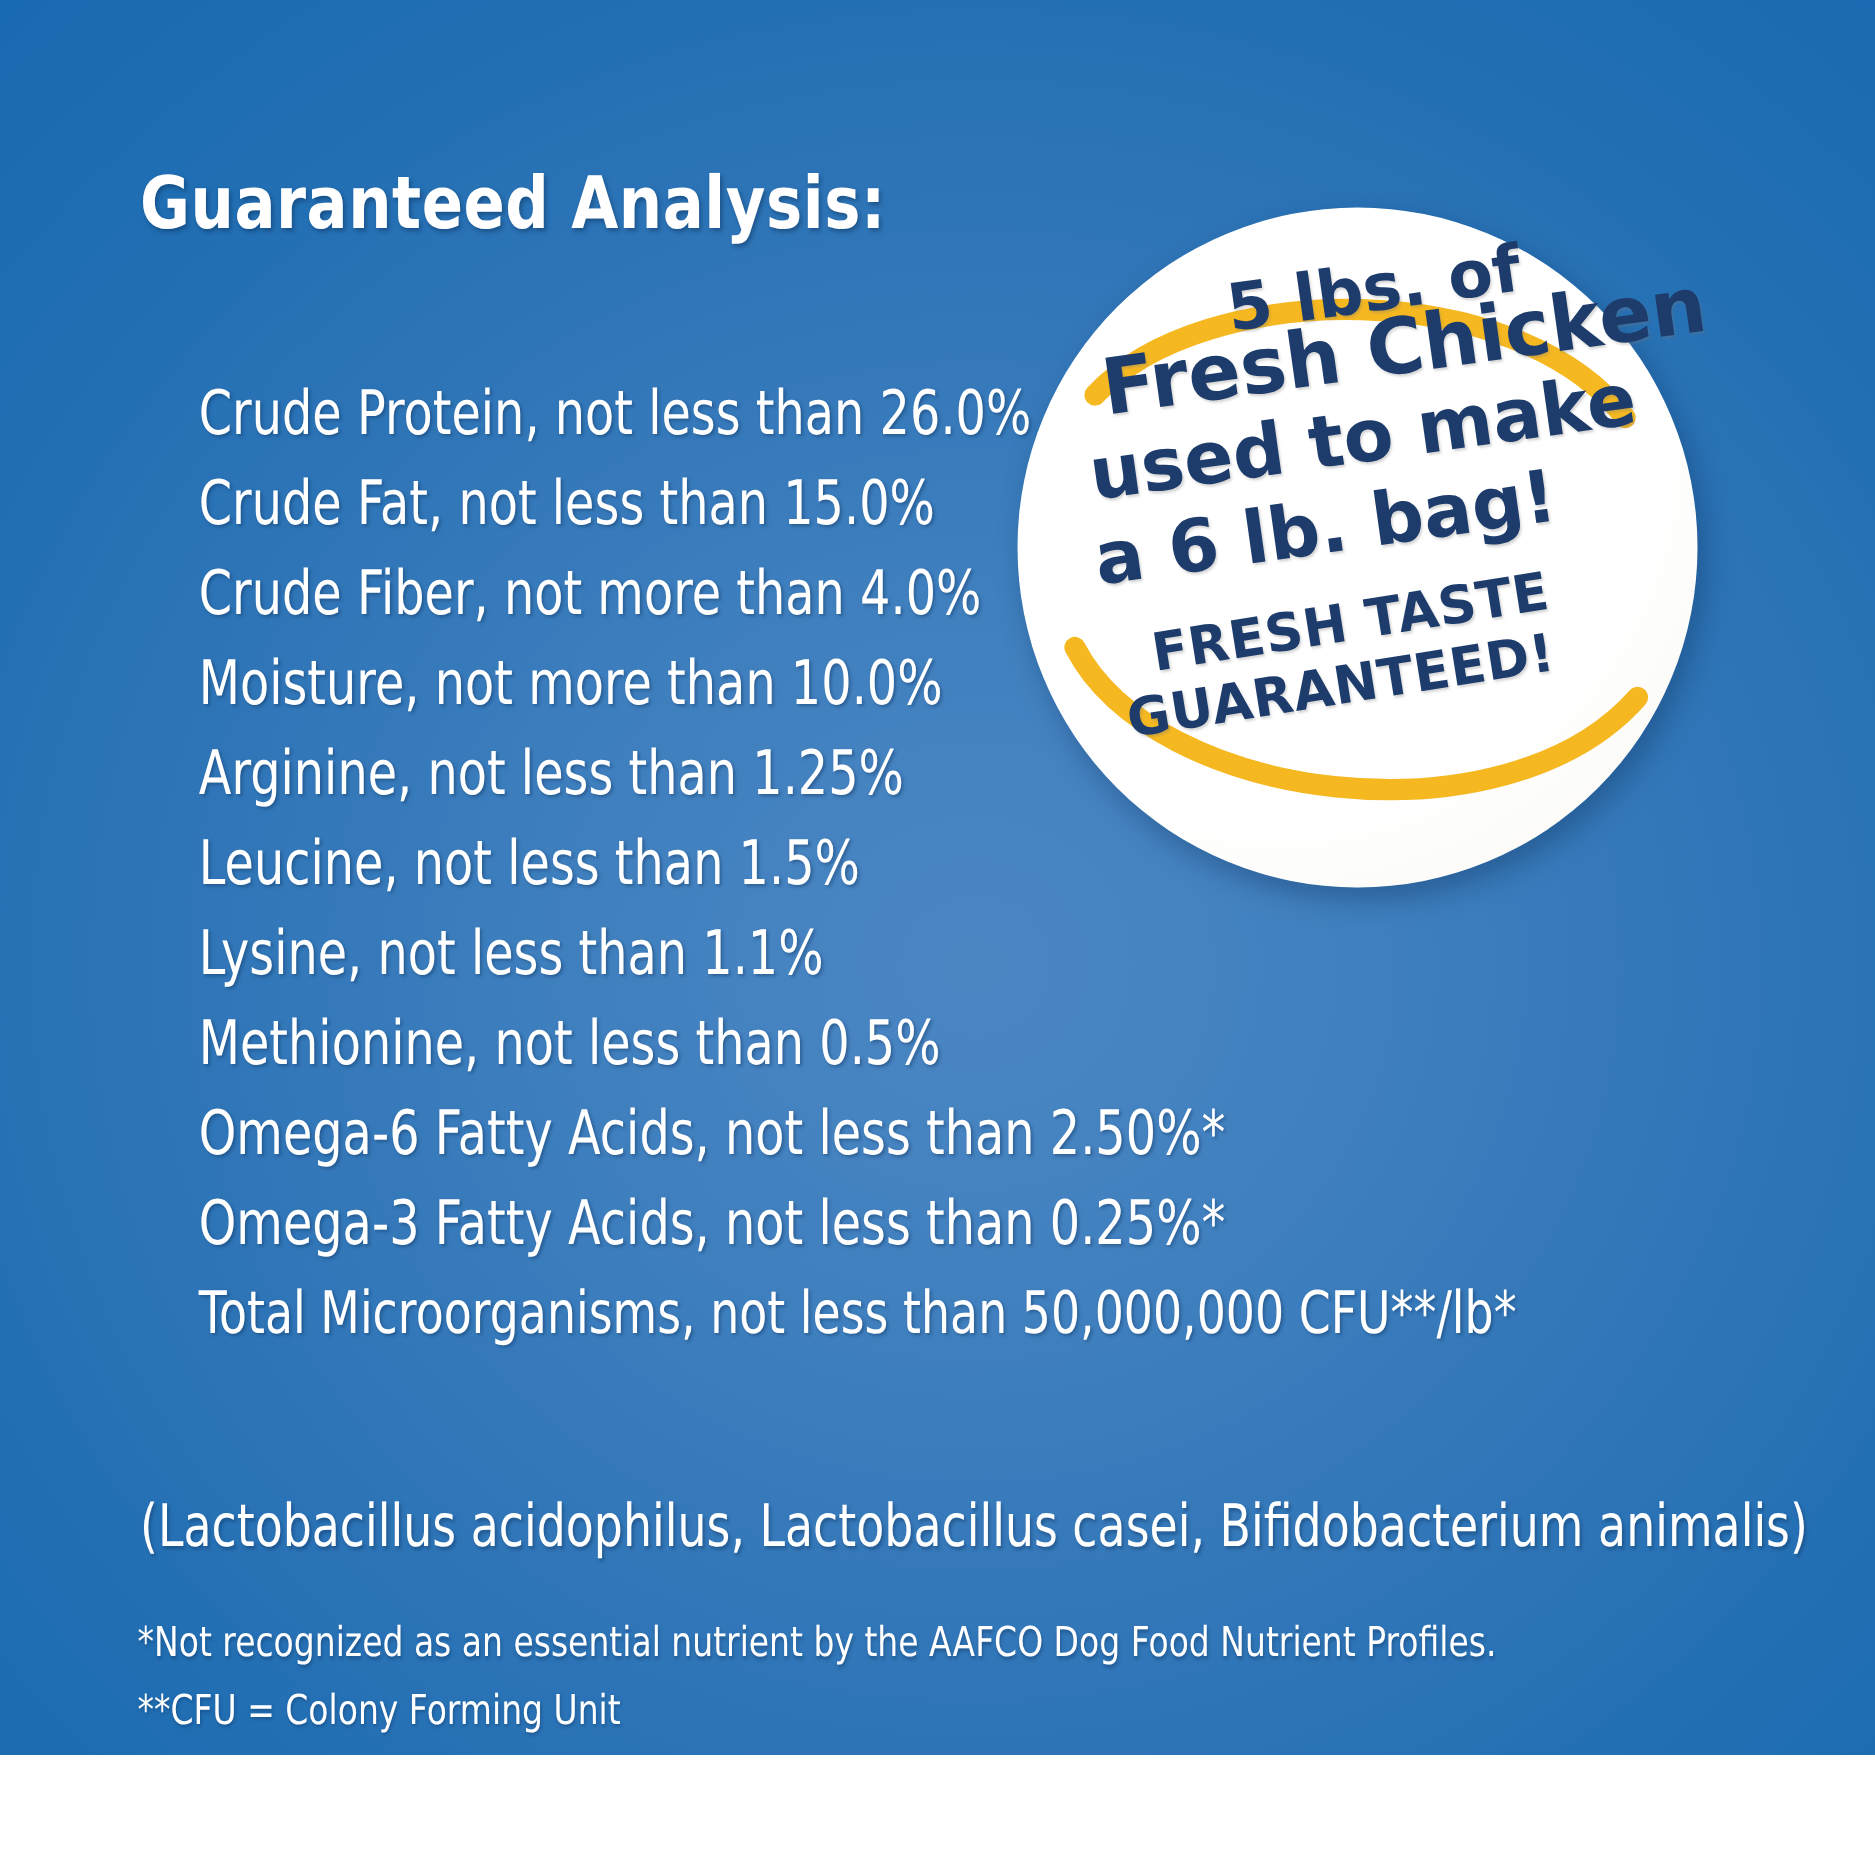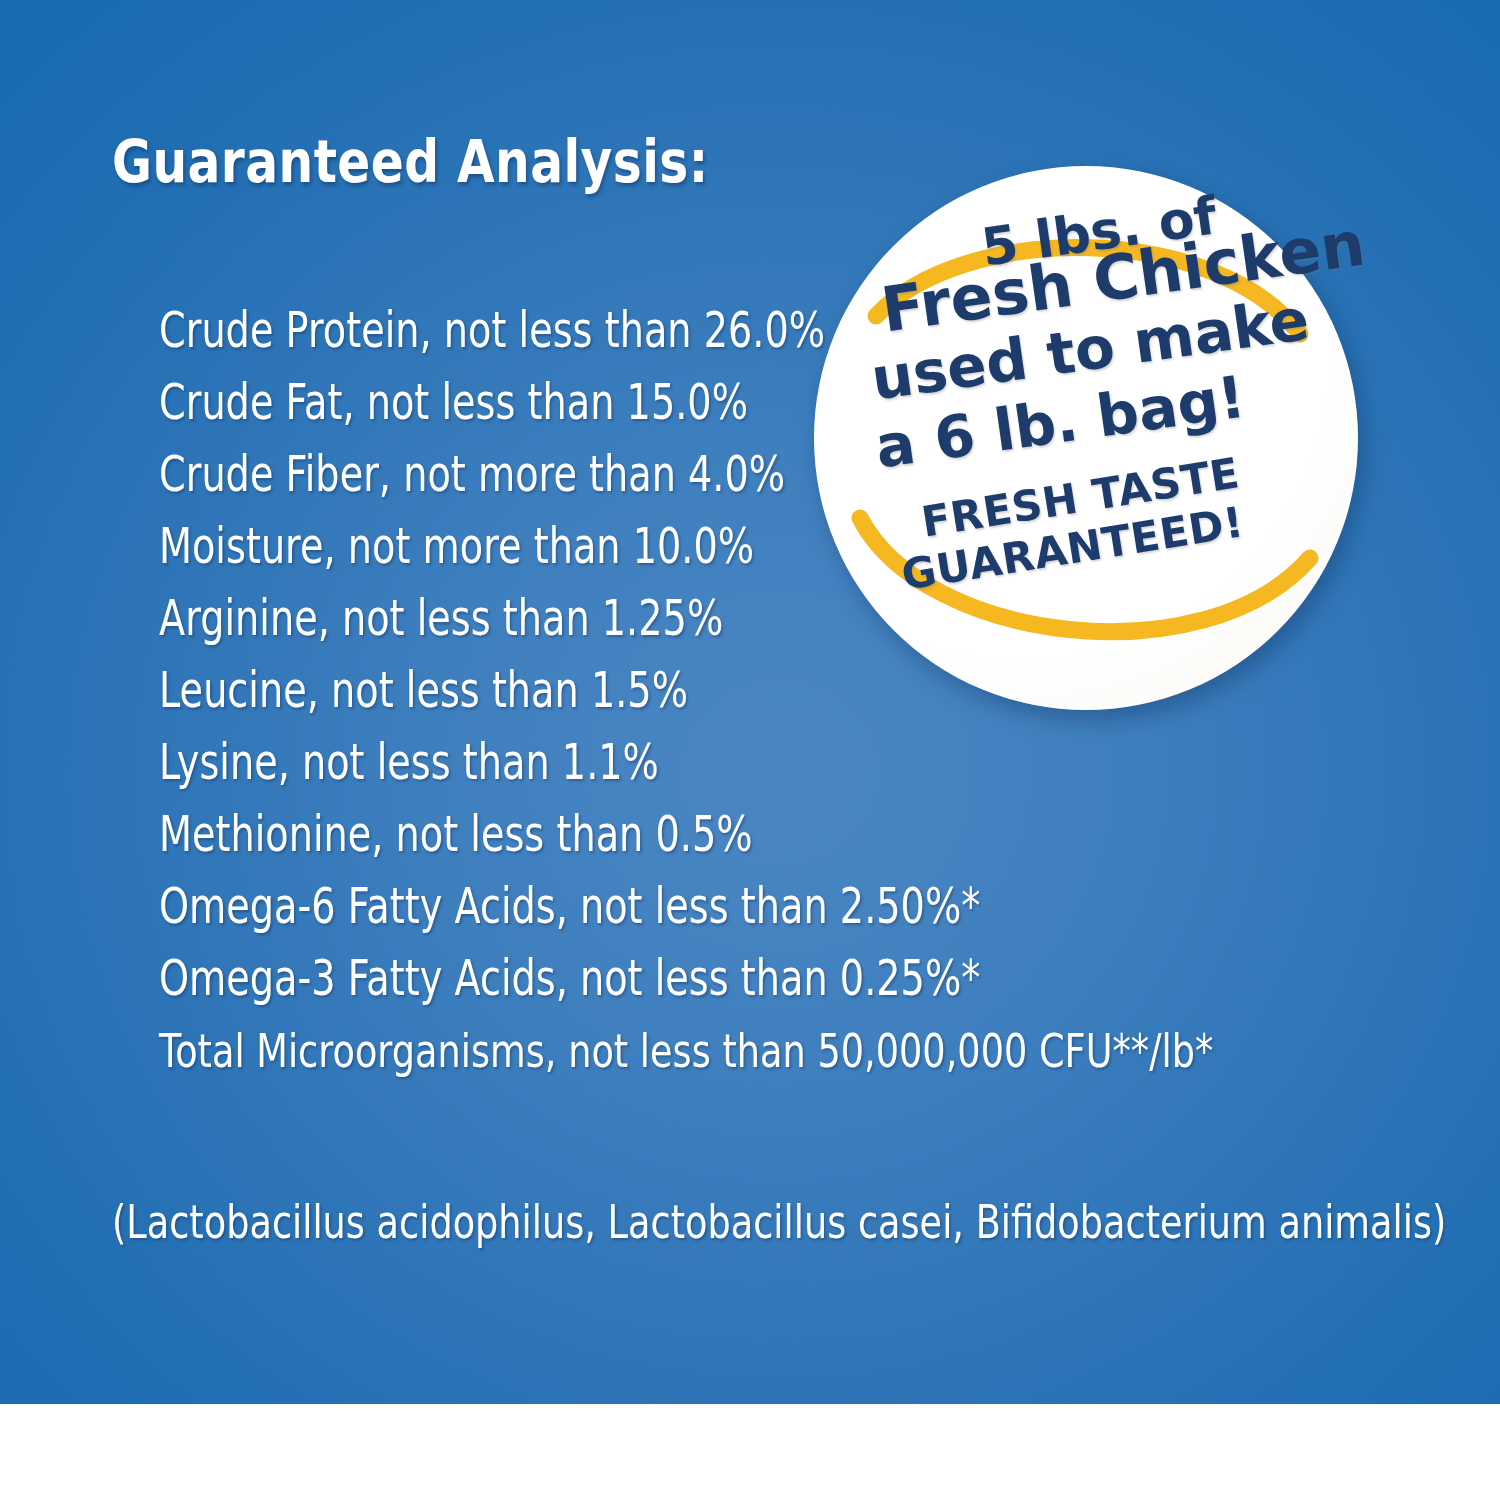--- a/index.html
+++ b/index.html
@@ -151,20 +151,24 @@
     <div class="analysis-row">Leucine, not less than 1.5%</div>
     <div class="analysis-row">Lysine, not less than 1.1%</div>
     <div class="analysis-row">Methionine, not less than 0.5%</div>
     <div class="analysis-row">Omega-6 Fatty Acids, not less than 2.50%*</div>
     <div class="analysis-row">Omega-3 Fatty Acids, not less than 0.25%*</div>
     <div class="analysis-row wide">Total Microorganisms, not less than 50,000,000 CFU**/lb*</div>
   </div>
 
   <div id="strains-row">(Lactobacillus acidophilus, Lactobacillus casei, Bifidobacterium animalis)</div>
 
+  <div id="footnotes">
+    <div class="footnote">*Not recognized as an essential nutrient by the AAFCO Dog Food Nutrient Profiles.</div>
+    <div class="footnote">**CFU = Colony Forming Unit</div>
+  </div>
 
   <div id="badge">
     <div id="badge-disc"></div>
 
     <svg id="badge-arcs" viewBox="0 0 544 544">
       <path d="M 62 150 C 150 56, 400 56, 486 168" fill="none" stroke="#f5b820" stroke-width="17" stroke-linecap="round"></path>
       <path d="M 46 352 C 110 476, 390 512, 496 392" fill="none" stroke="#f5b820" stroke-width="17" stroke-linecap="round"></path>
     </svg>
 
     <div id="badge-text">

